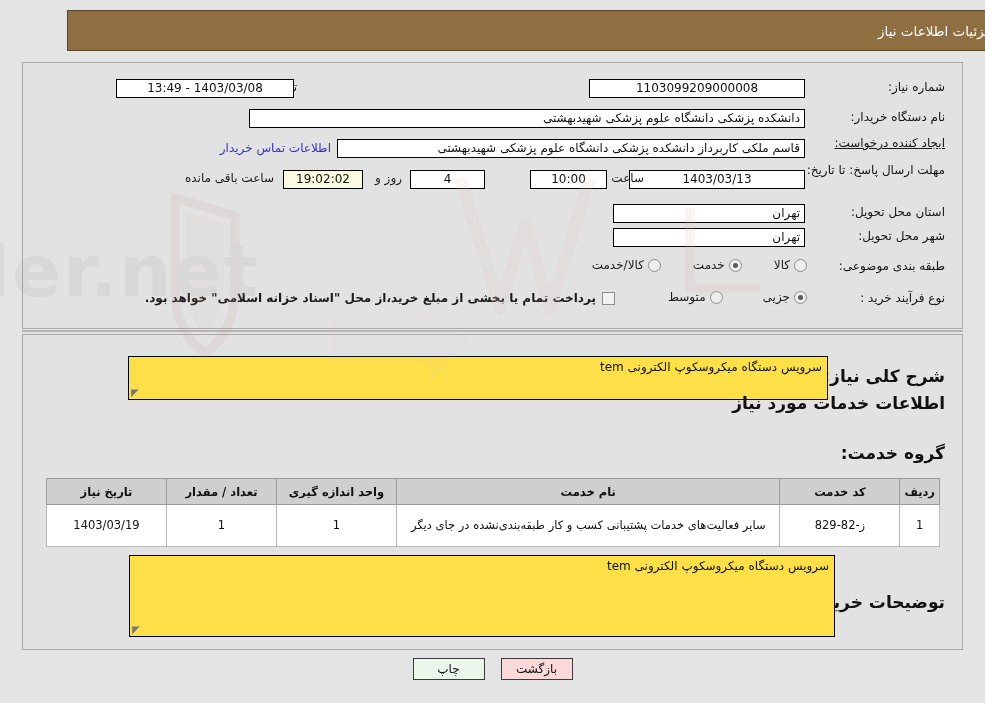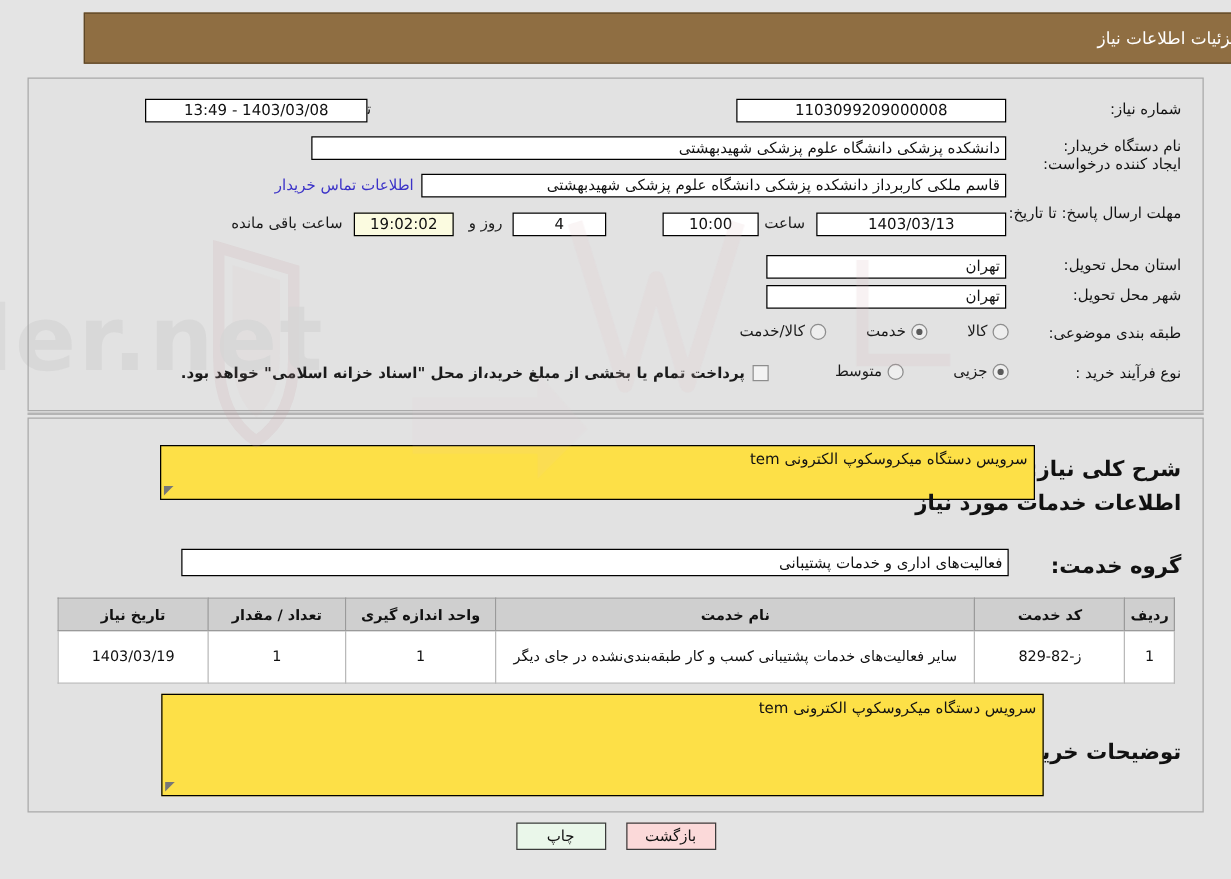--- a/index.html
+++ b/index.html
@@ -237,30 +237,30 @@
   <div class="frow" style="right:688px; top:80px;">
     <span class="lbl">تاریخ و ساعت اعلان عمومی:</span>
   </div>
   <div class="fld" style="position:absolute; right:691px; top:79px; width:178px;">1403/03/08 - 13:49</div>
 
   <div class="frow" style="right:40px; top:110px;">
     <span class="lbl" style="width:130px;">نام دستگاه خریدار:</span>
   </div>
   <div class="fld rtl-right" style="position:absolute; right:180px; top:109px; width:556px;">دانشکده پزشکی دانشگاه علوم پزشکی شهیدبهشتی</div>
 
-  <div class="frow" style="right:40px; top:124px;">
+  <div class="frow" style="right:40px; top:136px;text-decoration:underline;">
     <span class="lbl" style="width:130px;">ایجاد کننده درخواست:</span>
   </div>
   <div class="fld rtl-right" style="position:absolute; right:180px; top:139px; width:468px;">قاسم ملکی کاربرداز دانشکده پزشکی دانشگاه علوم پزشکی شهیدبهشتی</div>
   <a class="link" style="position:absolute; right:654px; top:141px;">اطلاعات تماس خریدار</a>
 
   <div class="frow" style="right:40px; top:164px;">
     <span class="lbl two-line" style="width:132px; display:block;">مهلت ارسال پاسخ: تا تاریخ:</span>
   </div>
-  <div class="fld" style="position:absolute; right:180px; top:170px; width:152px;">1403/03/13</div>
+  <div class="fld" style="position:absolute; right:180px; top:170px; width:176px;">1403/03/13</div>
   <span class="inline-lbl" style="position:absolute; right:336px; top:171px;">ساعت</span>
   <div class="fld" style="position:absolute; right:378px; top:170px; width:77px;">10:00</div>
   <div class="fld" style="position:absolute; right:500px; top:170px; width:75px;">4</div>
   <span class="inline-lbl" style="position:absolute; right:578px; top:171px;margin-left:11px;">روز و</span>
   <div class="fld yellow" style="position:absolute; right:622px; top:170px; width:80px;">19:02:02</div>
   <span class="inline-lbl" style="position:absolute; right:706px; top:171px;">ساعت باقی مانده</span>
 
   <div class="frow" style="right:40px; top:205px;">
     <span class="lbl" style="width:130px;">استان محل تحویل:</span>
   </div>
@@ -313,21 +313,20 @@
 
   <div class="section-title" style="right:40px; top:366px;">شرح کلی نیاز:</div>
   <div class="ta" style="position:absolute; right:157px; top:356px; width:700px; height:44px;">
     <span>سرویس دستگاه میکروسکوپ الکترونی tem</span>
     <span class="grip">◥</span>
   </div>
 
   <div class="section-title" style="right:40px; top:393px;">اطلاعات خدمات مورد نیاز</div>
 
   <div class="section-title" style="right:40px; top:443px;">گروه خدمت:</div>
-  <div class="fld rtl-right" style="position:absolute; right:178px; top:439px; width:662px; height:22px; line-height:20px;">فعالیت‌های اداری و خدمات پشتیبانی</div>
 
   <table class="items">
     <thead>
       <tr>
         <th class="col-radif">ردیف</th>
         <th class="col-code">کد خدمت</th>
         <th class="col-name">نام خدمت</th>
         <th class="col-unit">واحد اندازه گیری</th>
         <th class="col-qty">تعداد / مقدار</th>
         <th class="col-date">تاریخ نیاز</th>

